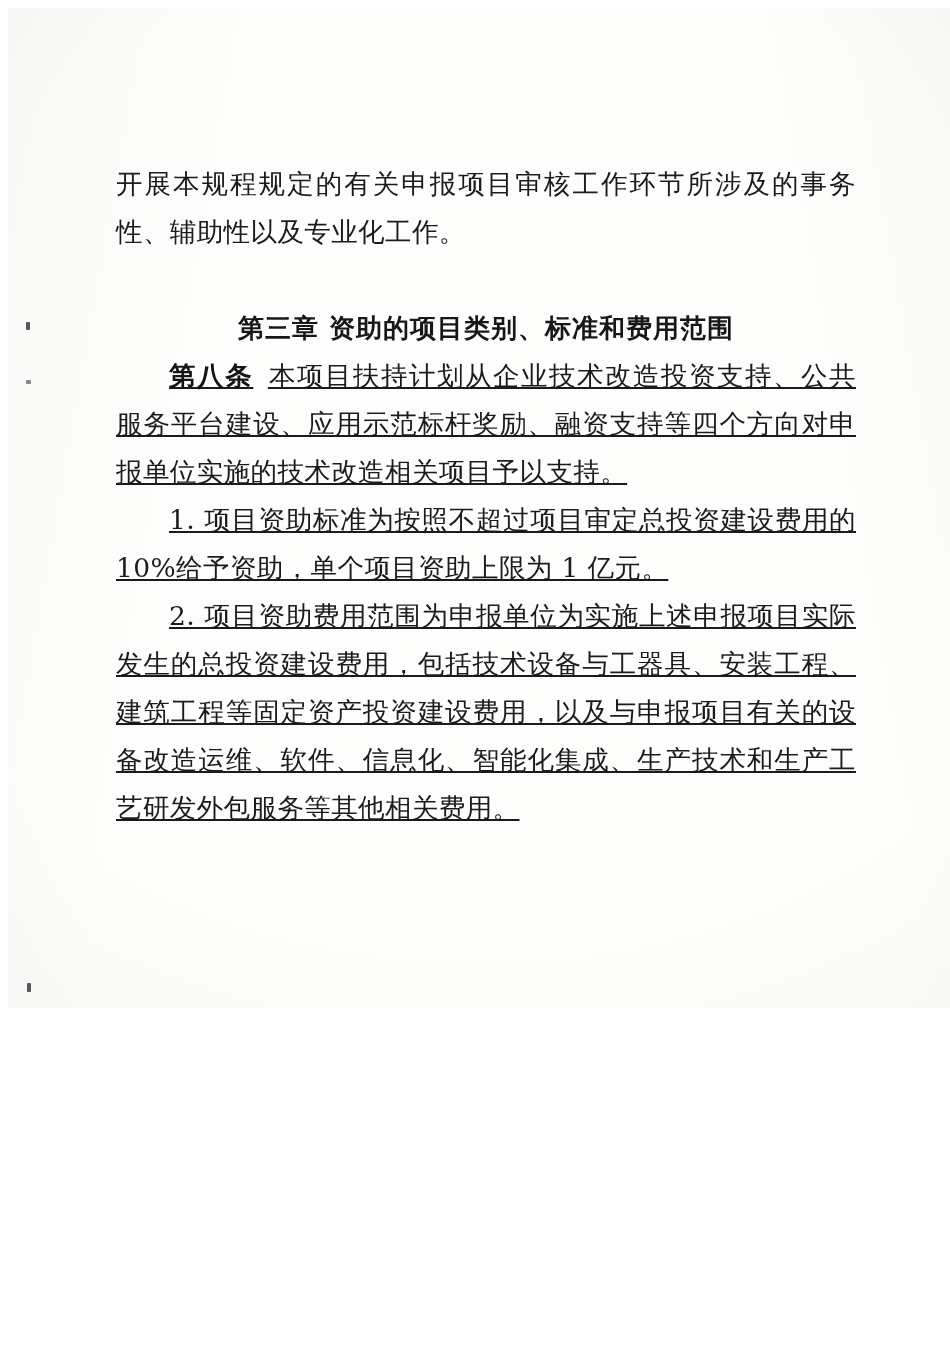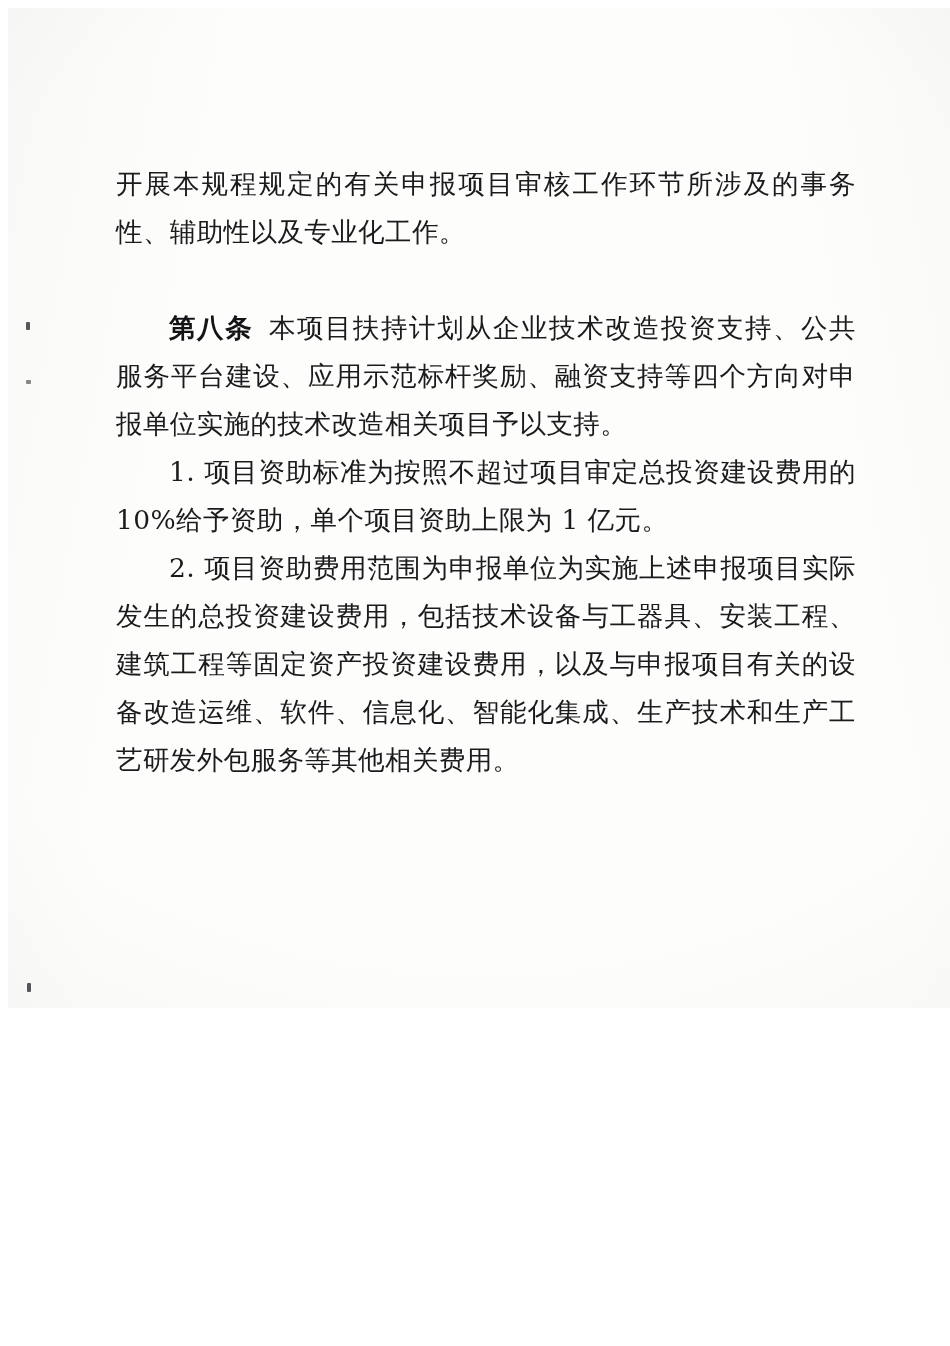--- a/index.html
+++ b/index.html
@@ -47,20 +47,21 @@
     color: #1b1b1e;
     text-align: justify;
     text-justify: inter-ideograph;
     letter-spacing: 0.4px;
     font-weight: 400;
     -webkit-font-smoothing: antialiased;
   }
 
   .para.indent {
     text-indent: 2em;
+    text-decoration: underline;
   }
 
   
   .chapter-heading {
     margin: 0;
     font-family: "DejaVu Sans", "Liberation Sans", sans-serif;
     font-size: 26px;
     line-height: 48px;
     font-weight: 700;
     color: #17171a;
@@ -121,20 +122,21 @@
   <span class="speckle s3"></span>
   <span class="speckle s4"></span>
   <span class="speckle s5"></span>
 
   <div class="text-block">
 
     <p class="para">开展本规程规定的有关申报项目审核工作环节所涉及的事务性、辅助性以及专业化工作。</p>
 
     <div class="gap-lg"></div>
 
+    <h2 class="chapter-heading">第三章  资助的项目类别、标准和费用范围</h2>
 
     <p class="para indent"><span class="article-label">第八条</span><span class="label-gap"></span><span>本项目扶持计划从企业技术改造投资支持、公共服务平台建设、应用示范标杆奖励、融资支持等四个方向对申报单位实施的技术改造相关项目予以支持。</span></p>
 
 
 
     <p class="para indent">1. 项目资助标准为按照不超过项目审定总投资建设费用的10%给予资助，单个项目资助上限为 1 亿元。</p>
 
     <p class="para indent">2. 项目资助费用范围为申报单位为实施上述申报项目实际发生的总投资建设费用，包括技术设备与工器具、安装工程、建筑工程等固定资产投资建设费用，以及与申报项目有关的设备改造运维、软件、信息化、智能化集成、生产技术和生产工艺研发外包服务等其他相关费用。</p>
 
 

